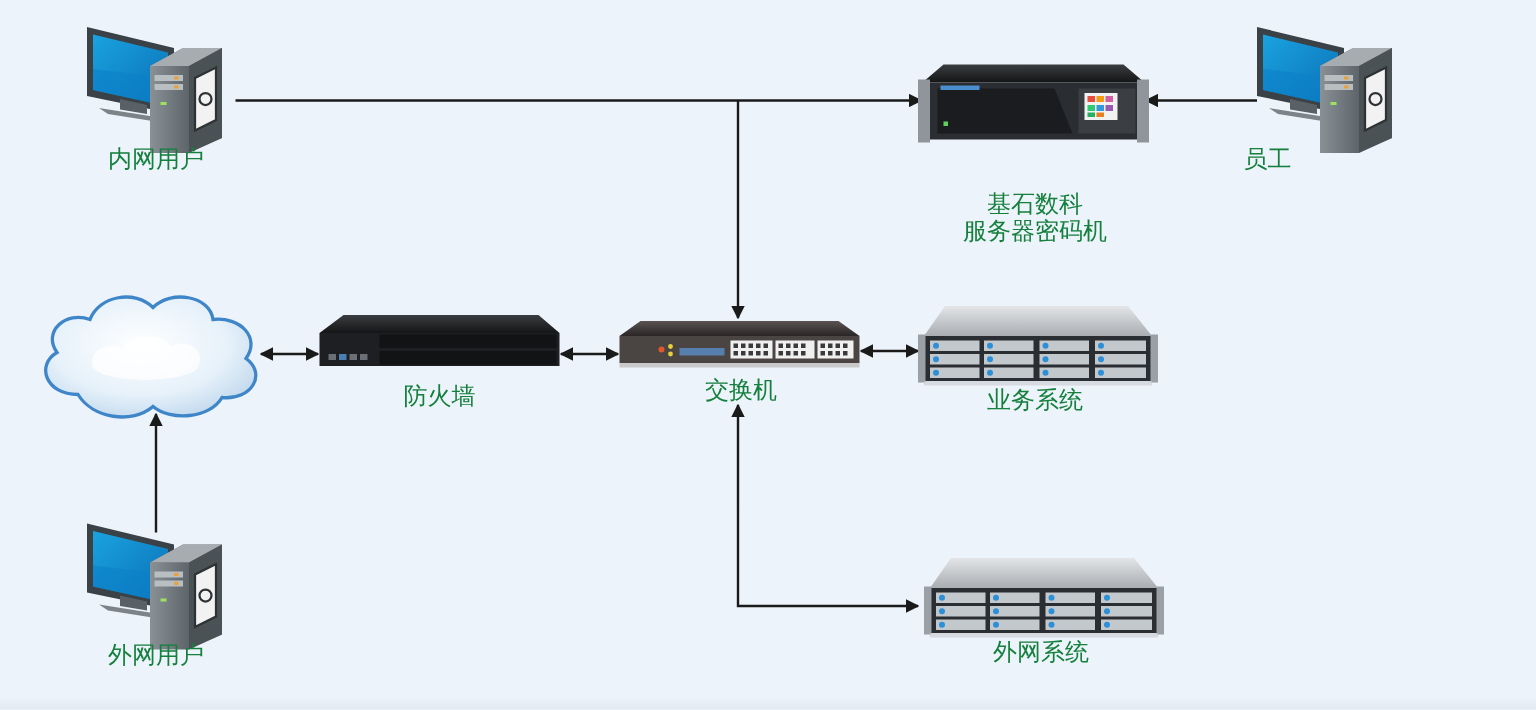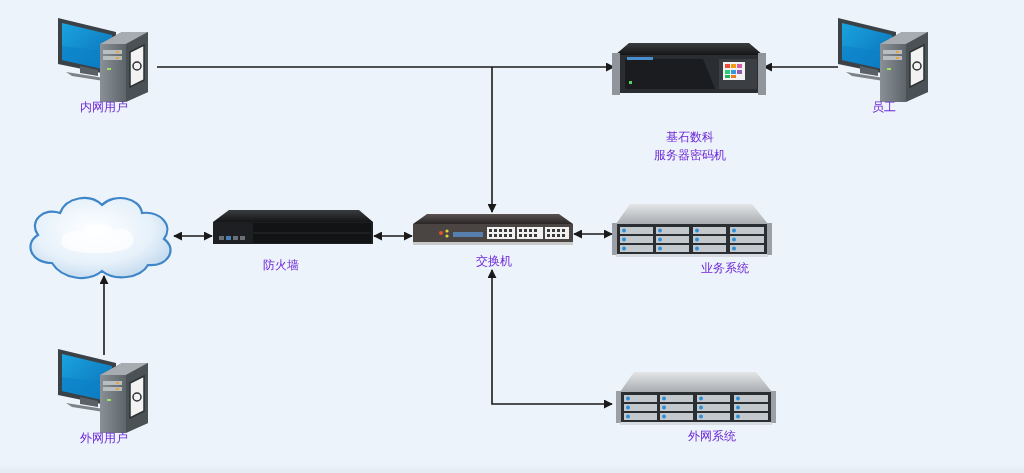--- a/index.html
+++ b/index.html
@@ -4,21 +4,21 @@
 <style>
   html, body { margin:0; padding:0; }
   body {
     width:1024px; height:473px; overflow:hidden;
     background:#edf3fa;
     font-family:"DejaVu Sans", "Liberation Sans", sans-serif;
     position:relative;
   }
   #canvas { position:absolute; left:0; top:0; width:1024px; height:473px; }
   .label {
-    position:absolute; font-size:12px; color:#6d28d9; text-align:center;
+    position:absolute; font-size:16px; color:#15803d; text-align:center;
     line-height:18px; white-space:nowrap; transform:translateX(-50%);
     font-family:Liberation Sans, sans-serif;
   }
   .bottom-shade {
     position:absolute; left:0; right:0; bottom:0; height:8px;
     background:linear-gradient(#edf3fa, #e4eaf1);
   }
 </style>
 </head>
 <body>
@@ -207,20 +207,20 @@
   <use href="#storage" x="616" y="204"></use>
 
   <use href="#storage" x="620" y="372"></use>
 </svg>
 
 <div class="label" style="left:104px; top:98px;">内网用户</div>
 <div class="label" style="left:690px; top:92px;margin-top:36px;">
   <div>基石数科</div>
   <div>服务器密码机</div>
 </div>
-<div class="label" style="left:884px; top:98px;text-align:right;">员工</div>
-<div class="label" style="left:281px; top:256px;">防火墙</div>
+<div class="label" style="left:845px; top:98px;text-align:right;">员工</div>
+<div class="label" style="left:293px; top:256px;">防火墙</div>
 <div class="label" style="left:494px; top:252px;text-align:center;">交换机</div>
-<div class="label" style="left:725px; top:259px;">业务系统</div>
+<div class="label" style="left:690px; top:259px;">业务系统</div>
 <div class="label" style="left:104px; top:429px;">外网用户</div>
-<div class="label" style="left:694px; top:427px;margin-left:18px;">外网系统</div>
+<div class="label" style="left:694px; top:427px;">外网系统</div>
 
 <div class="bottom-shade"></div>
 
 </body></html>

